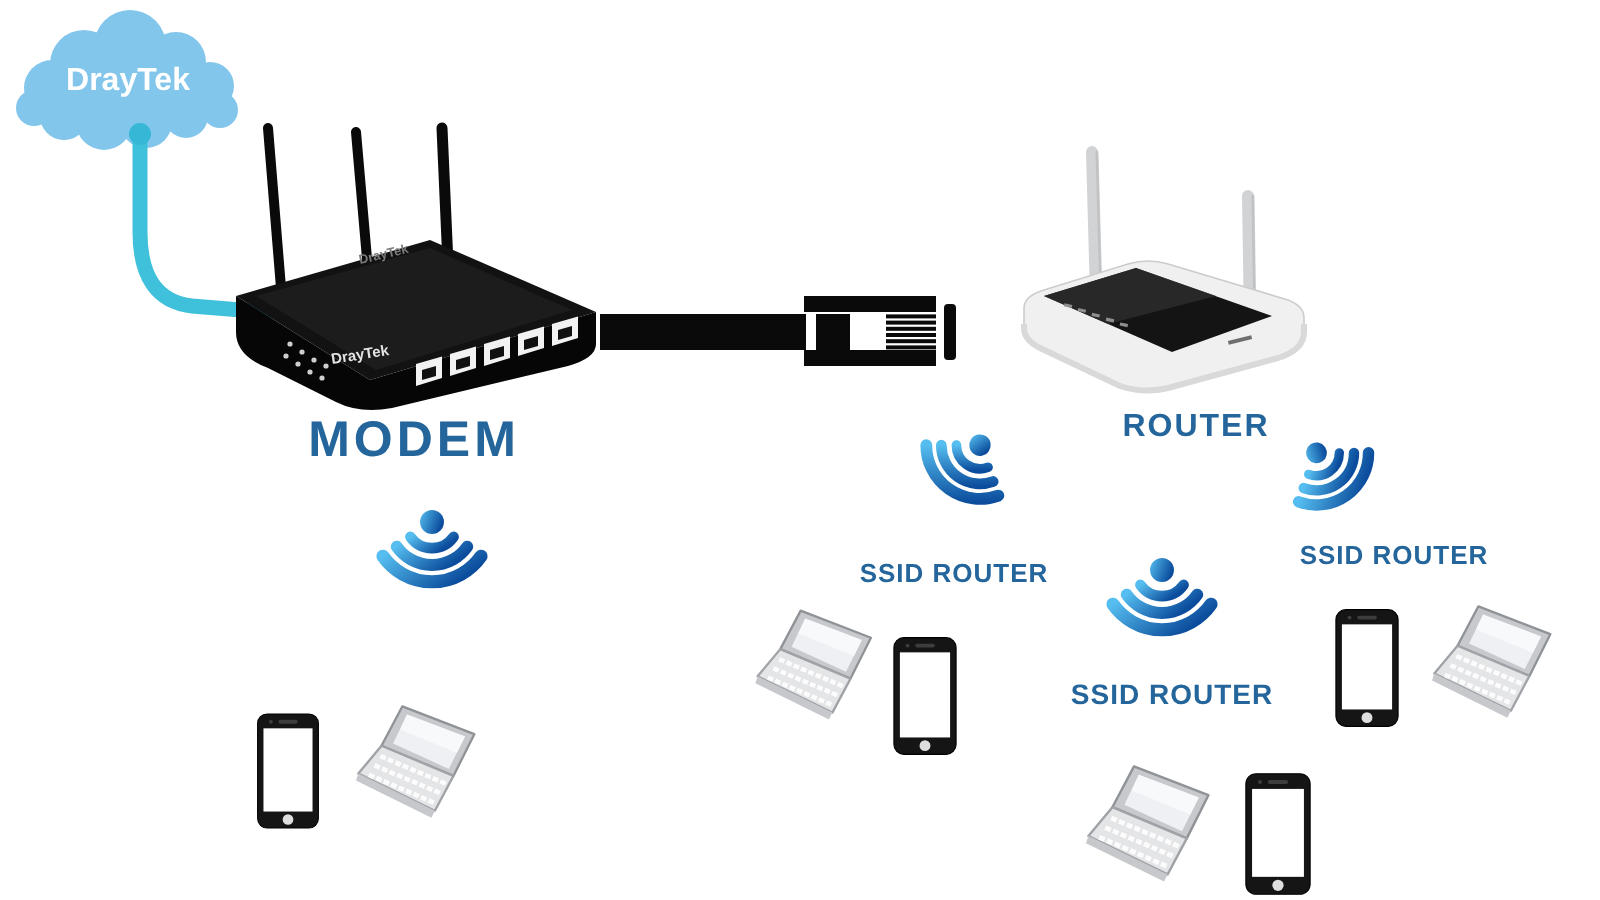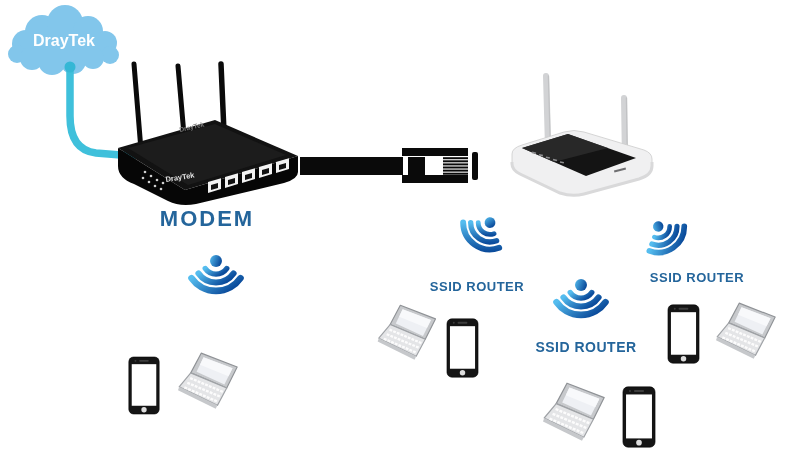--- a/index.html
+++ b/index.html
@@ -69,21 +69,21 @@
       <circle cx="37" cy="172" r="1.3"></circle>
         <circle cx="43" cy="176" r="1.3"></circle>
       <circle cx="49" cy="180" r="1.3"></circle>
         <circle cx="55" cy="183" r="1.3"></circle>
       <circle cx="35" cy="178" r="1.3"></circle>
         <circle cx="41" cy="182" r="1.3"></circle>
       <circle cx="47" cy="186" r="1.3"></circle>
         <circle cx="53" cy="189" r="1.3"></circle>
     </g>
   </svg>
-  <div class="lbl" style="left:142px;top:207px;width:130px;font-size:22px;letter-spacing:2px;text-align:center;">MODEM</div>
+  <div class="lbl" style="left:142px;top:207px;width:130px;font-size:25px;letter-spacing:2px;text-align:center;">MODEM</div>
 
   <svg class="abs" style="left:300px;top:143px;" width="180" height="45" viewBox="0 0 180 45">
     <g fill="#0a0a0a">
       <rect x="0" y="14" width="103" height="18"></rect>
       <rect x="102" y="5" width="66" height="8"></rect>
       <rect x="102" y="32" width="66" height="8"></rect>
       <rect x="108" y="14" width="17" height="18"></rect>
       <rect x="143" y="14.2" width="25" height="2"></rect>
       <rect x="143" y="17.3" width="25" height="2"></rect>
       <rect x="143" y="20.4" width="25" height="2"></rect>
@@ -109,20 +109,21 @@
     <polygon points="24,90 70,76 110,90 56,104" fill="#2b2b2b" opacity="0.85"></polygon>
     <g fill="#8e8e90">
       <rect x="34" y="94" width="4" height="1.6" transform="rotate(12 36 95)"></rect>
       <rect x="41" y="96.4" width="4" height="1.6" transform="rotate(12 43 97)"></rect>
       <rect x="48" y="98.8" width="4" height="1.6" transform="rotate(12 50 99)"></rect>
       <rect x="55" y="101.2" width="4" height="1.6" transform="rotate(12 57 102)"></rect>
       <rect x="62" y="103.6" width="4" height="1.6" transform="rotate(12 64 104)"></rect>
       <rect x="116" y="111" width="12" height="2" transform="rotate(-14 122 112)" fill="#6e6e70"></rect>
     </g>
   </svg>
+  <div class="lbl" style="left:548px;top:205px;width:100px;font-size:16px;letter-spacing:1px;">ROUTER</div>
 
   <svg class="abs wifi" style="left:186px;top:252px;" width="60" height="49" viewBox="0 0 100 82">
     <defs>
         <linearGradient id="wgA" x1="0" y1="0" x2="1" y2="0.35">
       <stop offset="0" stop-color="#55BDEF"></stop>
           <stop offset="1" stop-color="#0B4C9C"></stop>
     </linearGradient>
       </defs>
     <circle cx="50" cy="15" r="10" fill="url(#wgA)"></circle>
     <path d="M 32,27.6 A 22,22 0 0 0 68,27.6" stroke="url(#wgA)" stroke-width="9"></path>

